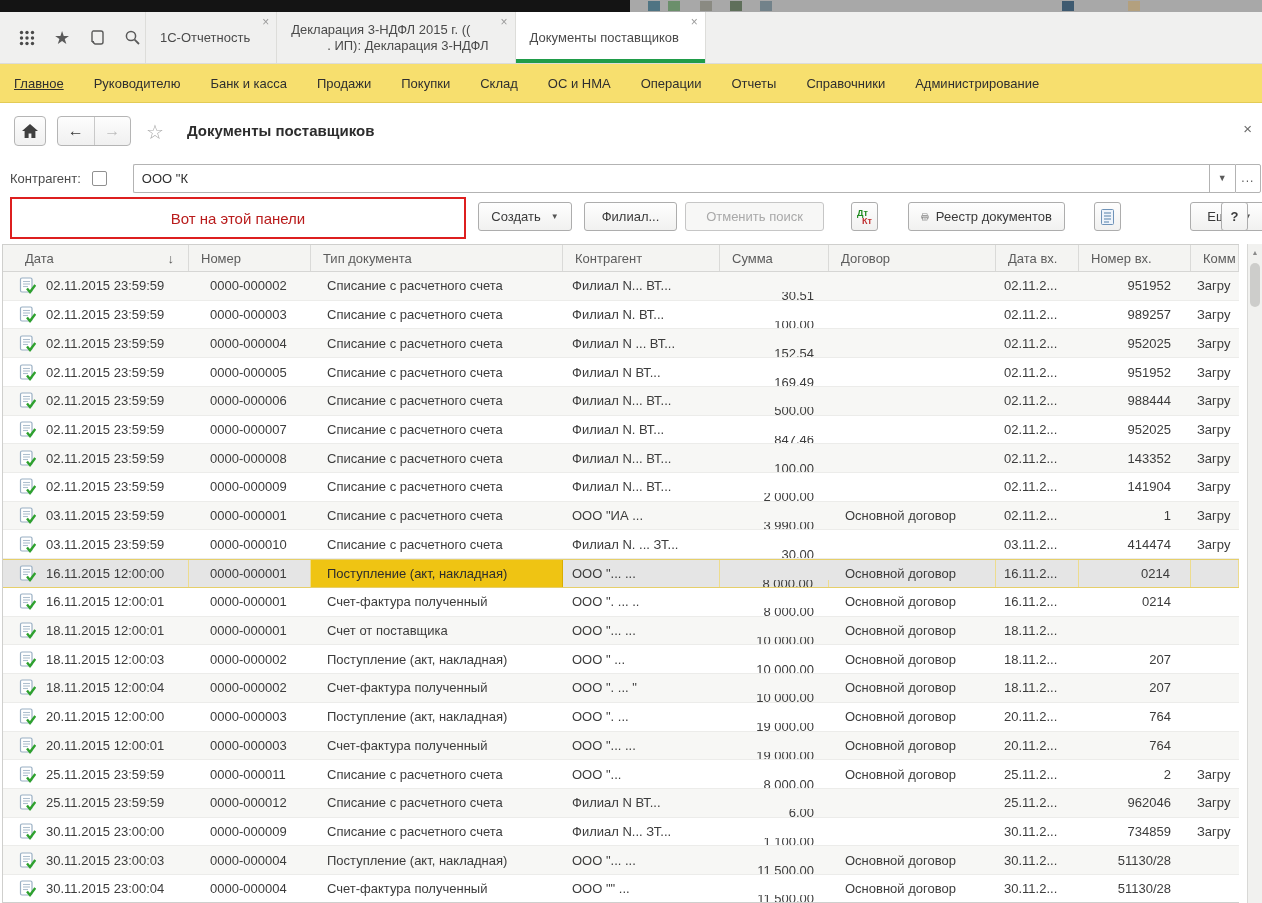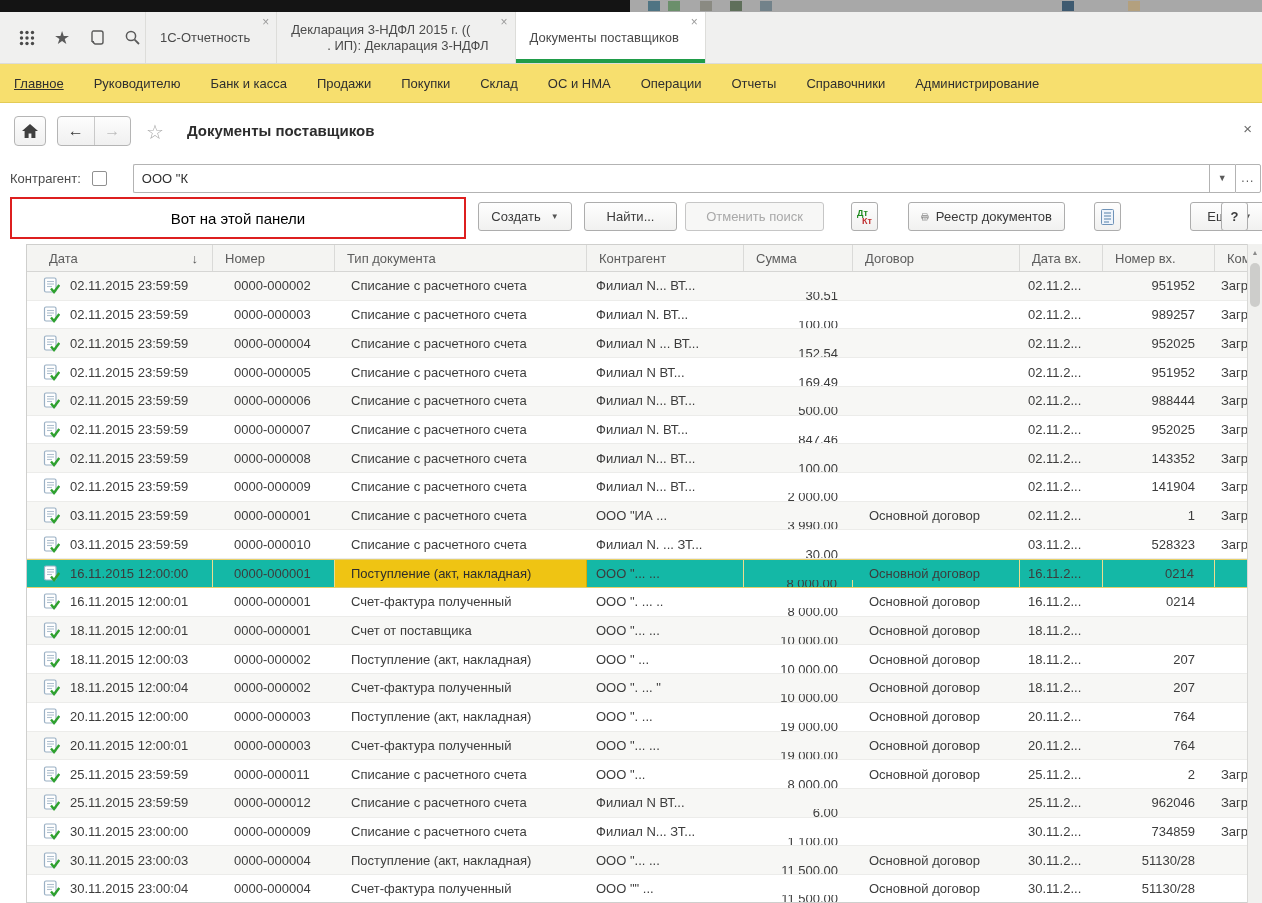--- a/index.html
+++ b/index.html
@@ -45,59 +45,59 @@
   .flabel { margin-left:10px; color:#4a4a4a; }
   .fcheck { margin-left:11px; width:15px; height:15px; border:1px solid #909090; border-radius:2px; background:#fff; cursor:pointer; }
   .fcombo { margin-left:26px; display:flex; height:29px; width:1128px; }
   .fcombo .fld { flex:1; border:1px solid #b3b3b3; border-right:none; border-radius:2px 0 0 2px; background:#fff; display:flex; align-items:center; padding-left:8px; color:#2f2f2f; }
   .fcombo .seg { width:26px; border:1px solid #b3b3b3; border-right:none; display:flex; align-items:center; justify-content:center; background:#fff; color:#5a5a5a; font-size:9px; cursor:pointer; }
   .fcombo .seg:last-child { border-right:1px solid #b3b3b3; border-radius:0 2px 2px 0; font-size:12px; letter-spacing:1px; }
 
   
   .toolrow { position:absolute; left:0; top:196px; width:1262px; height:46px; }
   .annotation { position:absolute; left:10px; top:1px; width:456px; height:42px; border:2px solid #dd1f1f; display:flex; align-items:center; justify-content:center; background:#fff; }
-  .annotation span { font-size:15px; color:#000000; }
+  .annotation span { font-size:15px; color:#b91c1c; }
   .tbtn { position:absolute; top:6px; height:29px; background:linear-gradient(#fefefe,#f1f1f0); border:1px solid #adadad; border-radius:3px; display:flex; align-items:center; justify-content:center; color:#3a3a3a; cursor:pointer; gap:10px; padding:0 12px; white-space:nowrap; }
   .tbtn.disabled { color:#a9a9a9; background:#f7f7f6; border-color:#c6c6c6; cursor:default; }
   .tbtn .caret { font-size:8px; color:#555; }
   .btn-create { left:478px; width:94px; }
   .btn-find { left:584px; width:93px; }
   .btn-cancel { left:685px; width:139px; }
   .btn-dtkt { left:851px; width:27px; padding:0; }
   .dtkt { font-size:9px; font-weight:bold; line-height:8px; text-align:left; }
   .dtkt .dt { color:#1e8a1e; }
   .dtkt .kt { color:#c03030; padding-left:5px; }
   .btn-registry { left:908px; width:157px; gap:7px; }
   .btn-doclist { left:1094px; width:27px; padding:0; }
   .btn-more { left:1190px; width:79px; }
   .btn-help { left:1221px; width:27px; padding:0; font-weight:bold; }
 
   
-  .tablewrap { position:absolute; left:26px; top:244px; width:1237px; height:659px; border:1px solid #cfcfcd; border-right:none; background:#fff; overflow:hidden;text-align:center; }
+  .tablewrap { position:absolute; left:2px; top:244px; width:1237px; height:659px; border:1px solid #cfcfcd; border-right:none; background:#fff; overflow:hidden;text-align:center; }
   .thead { display:flex; height:27px; background:#f4f4f2; border-bottom:1px solid #d6d6d4; color:#5c5c5c; }
   .thead .hcell { display:flex; align-items:center; padding-left:12px; border-right:1px solid #dadad8; position:relative; overflow:hidden; white-space:nowrap; cursor:pointer; }
   .thead .hcell.c1 { padding-left:22px; }
   .thead .hcell .sort { position:absolute; right:14px; color:#555; }
   .tbody { }
   .trow { display:flex; height:28.72px; border-bottom:1px solid #ececea; background:#fff; cursor:pointer; }
   .trow.alt { background:#f7f7f5; }
   .cell { overflow:hidden; white-space:nowrap; display:flex; align-items:center; flex:none; }
   .c1 { width:186px; } .c2 { width:122px; } .c3 { width:252px; } .c4 { width:157px; }
   .c5 { width:109px; } .c6 { width:167px; } .c7 { width:83px; } .c8 { width:112px; } .c9 { flex:1 1 auto; width:auto; }
   .cell.c1 { padding-left:16px; gap:10px; }
   .cell.c2 { padding-left:21px; color:#3c3c3c; }
   .cell.c3 { padding-left:16px; }
   .cell.c4 { padding-left:9px; }
   .cell.c5 { justify-content:flex-end; padding-right:15px;margin-top:20px; }
   .cell.c6 { padding-left:16px; }
   .cell.c7 { padding-left:8px; }
   .cell.c8 { justify-content:flex-end; padding-right:20px; }
   .cell.c9 { padding-left:6px; }
   .ricon { width:17px; height:17px; flex:none; display:flex; }
-  .trow.selected { background:#14b8a6; border-top:1px solid #e6cf6a; border-bottom:1px solid #e6cf6a; }
+  .trow.selected { background:#e5e5e5; border-top:1px solid #e6cf6a; border-bottom:1px solid #e6cf6a; }
   .trow.selected .cell { border-right:1px solid #eddc8e; }
   .trow.selected .cell.c3 { background:#efc413; color:#2d2d2d; border-right:1px solid #d9ad00; }
 
   
   .vscroll { position:absolute; left:1247px; top:244px; width:15px; height:659px; background:#f1f1ef; border-left:1px solid #d8d8d6; }
   .vscroll .up { width:100%; height:16px; display:flex; align-items:center; justify-content:center; font-size:7px; color:#8a8a8a; cursor:pointer; }
   .vscroll .thumb { position:absolute; left:2px; top:19px; width:10px; height:44px; background:#cdcdcb; border-radius:5px; cursor:pointer; }
 
   svg { display:block; }
 </style>
@@ -204,21 +204,21 @@
 
 <div class="toolrow">
   <div class="annotation">
     <span>Вот на этой панели</span>
   </div>
   <div class="tbtn btn-create">
     <span>Создать</span>
     <span class="caret">▼</span>
   </div>
   <div class="tbtn btn-find">
-    <span>Найти...</span>
+    <span>Филиал...</span>
   </div>
   <div class="tbtn btn-cancel disabled">
     <span>Отменить поиск</span>
   </div>
   <div class="tbtn btn-dtkt">
     <span class="dtkt">
       <span class="dt">Дт</span><br>
       <span class="kt">Кт</span>
     </span>
   </div>
@@ -501,21 +501,21 @@
             </svg>
       </span>
       <span class="f-date">03.11.2015 23:59:59</span>
     </div>
     <div class="cell c2 f-number">0000-000010</div>
     <div class="cell c3 f-type">Списание с расчетного счета</div>
     <div class="cell c4 f-cp">Филиал N. ... ЗТ...</div>
     <div class="cell c5 f-sum">30,00</div>
     <div class="cell c6 f-contract"></div>
     <div class="cell c7 f-datein">03.11.2...</div>
-    <div class="cell c8 f-numin">528323</div>
+    <div class="cell c8 f-numin">414474</div>
     <div class="cell c9 f-comment">Загру</div>
   </div>
 
   <div class="trow selected">
     <div class="cell c1">
       <span class="ricon">
         <svg width="17" height="17" viewBox="0 0 17 17">
               <rect x="1.5" y="1" width="11.5" height="14" rx="1.5" fill="#fff" stroke="#9ab0c4" stroke-width="1.2"></rect>
               <line x1="4" y1="4.5" x2="11" y2="4.5" stroke="#aebfce" stroke-width="1.1"></line>
               <line x1="4" y1="7" x2="11" y2="7" stroke="#aebfce" stroke-width="1.1"></line>

